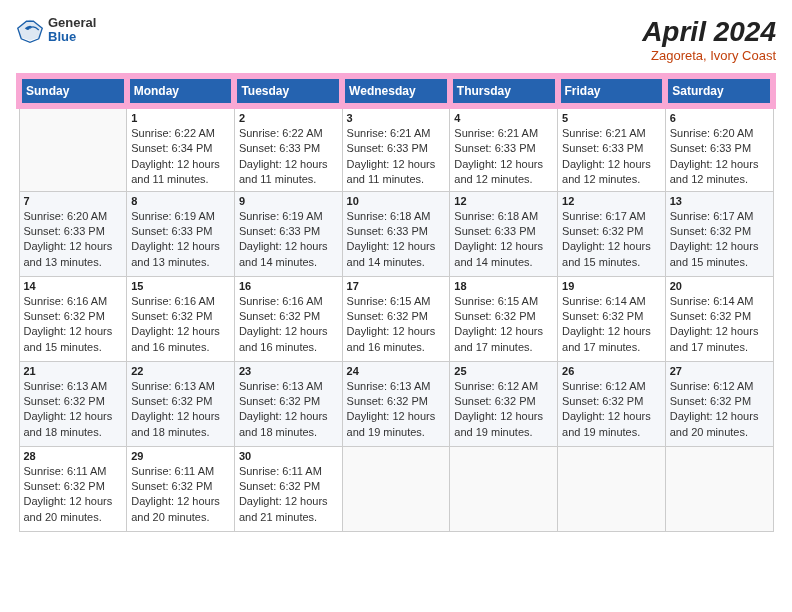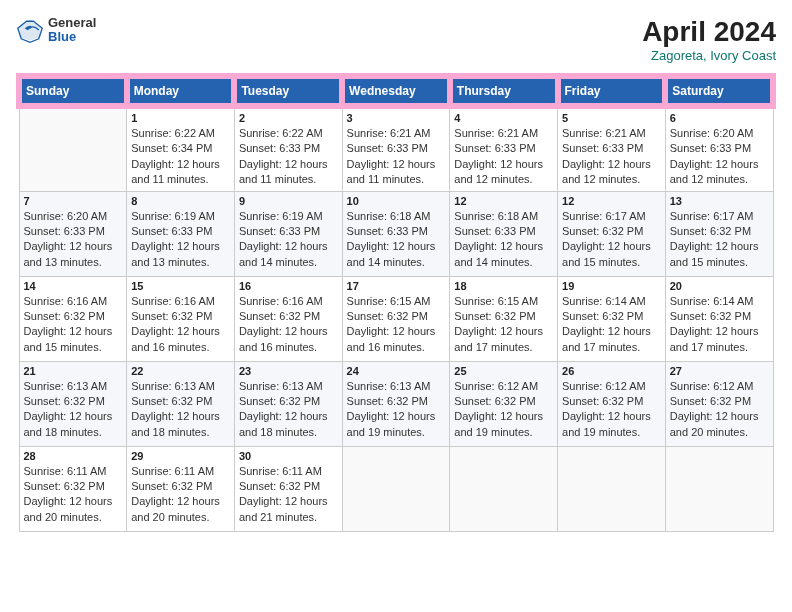--- a/index.html
+++ b/index.html
@@ -42,24 +42,25 @@
       width: 28px;
       height: 28px;
     }
     .title-block {
       text-align: right;
     }
     .main-title {
       font-size: 28px;
       font-weight: bold;
       color: #222;
+      font-style: italic;
     }
     .subtitle {
       font-size: 13px;
-      color: #0f766e;
+      color: #c2410c;
     }
     .calendar {
       flex: 1;
       border: 1px solid #ccc;
       border-collapse: collapse;
       width: 100%;
       table-layout: fixed;
     }
     .calendar th {
       background: #2563b0;

